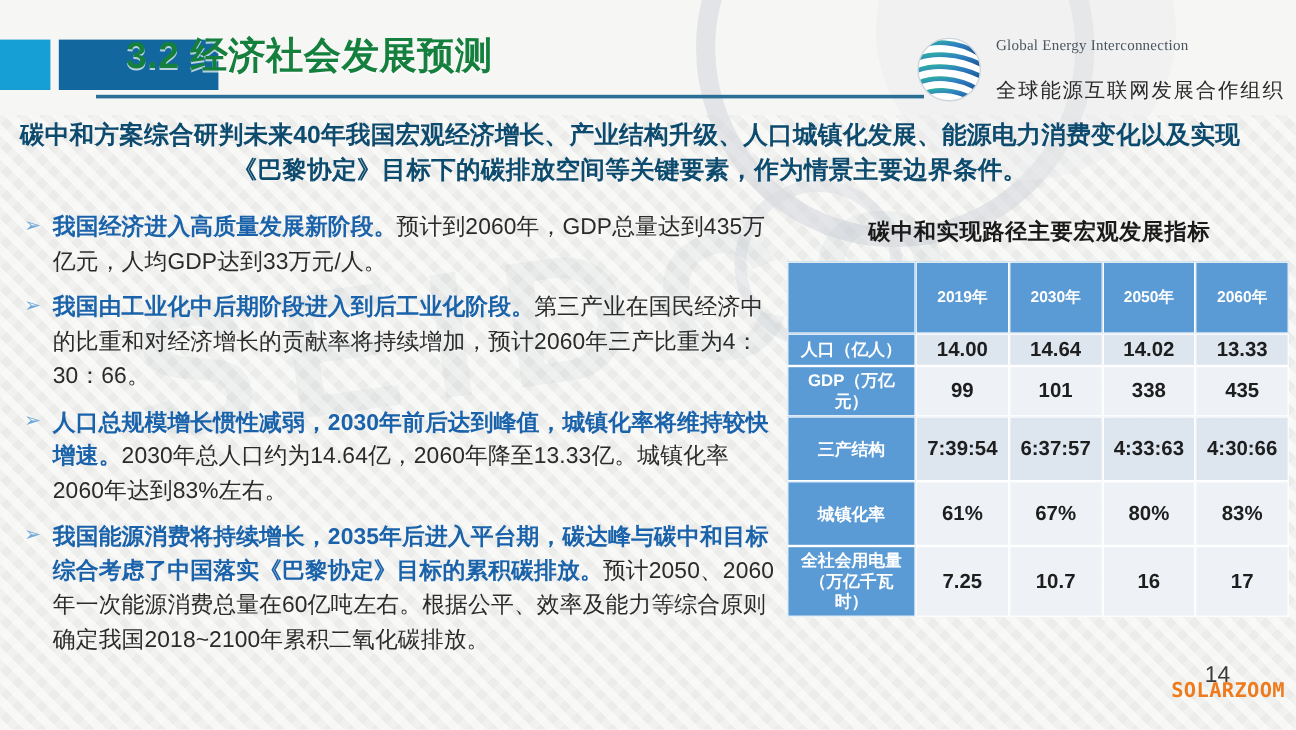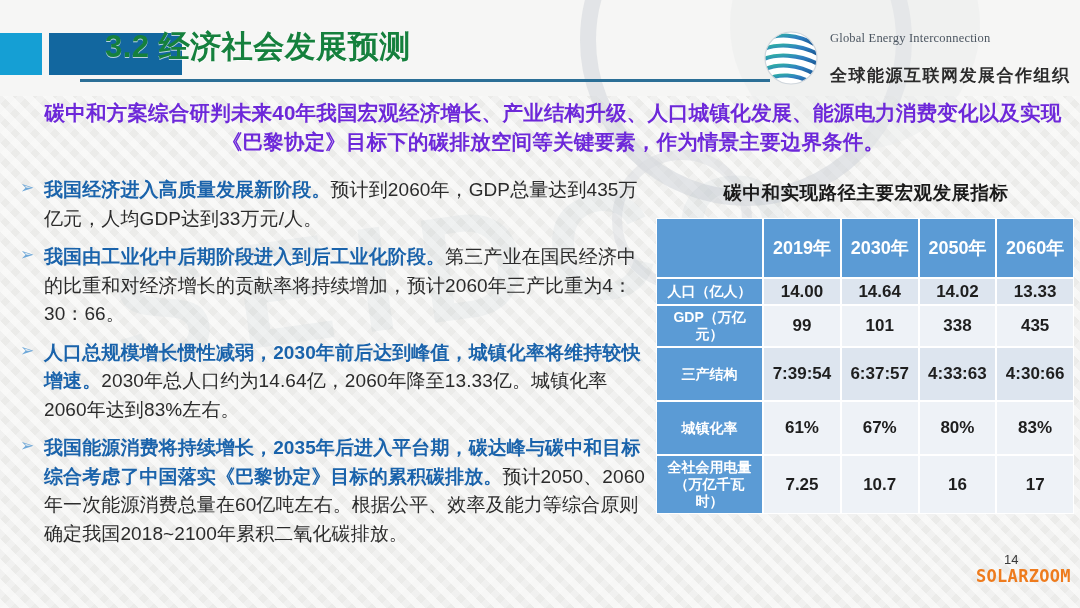--- a/index.html
+++ b/index.html
@@ -53,28 +53,28 @@
   
   .logo{position:absolute;left:762px;top:26px;width:310px;height:64px;}
   .logo-globe{position:absolute;left:0;top:3px;width:58px;height:58px;}
   .logo-en1,.logo-en2{
     position:absolute;left:68px;color:#4b5560;font-family:"Liberation Serif","DejaVu Serif",serif;
     font-size:12.5px;letter-spacing:.2px;white-space:nowrap;
   }
   .logo-en1{top:5px;}
   .logo-en2{top:21px;}
   .logo-cn{
-    position:absolute;left:68px;top:38px;color:#2b2b2b;font-weight:bold;
+    position:absolute;left:68px;top:38px;color:#2b2b2b;font-weight:normal;
     font-size:17px;letter-spacing:1.5px;white-space:nowrap;
   }
 
   
   .lead{
-    position:absolute;left:36px;top:98px;width:1034px;
-    text-align:center;color:#6d28d9;font-weight:bold;font-size:20.5px;line-height:29px;
+    position:absolute;left:8px;top:98px;width:1034px;
+    text-align:center;color:#0c4a6e;font-weight:bold;font-size:20.5px;line-height:29px;
     letter-spacing:.2px;
   }
 
   
   .bullets{position:absolute;left:18px;top:176px;width:630px;}
   .bullet{position:relative;padding-left:26px;margin-bottom:10px;}
   .bullet .arrow{
     position:absolute;left:2px;top:2px;color:#6fa8d8;font-size:17px;line-height:20px;
   }
   .bullet p{
@@ -88,37 +88,37 @@
     font-size:18.5px;font-weight:bold;color:#1a1a1a;letter-spacing:.5px;
   }
   .tbl{
     position:absolute;left:656px;top:218px;width:418px;
     border-collapse:separate;border-spacing:0;
   }
   .tbl td,.tbl th{
     border:1px solid #ffffff;padding:0;text-align:center;vertical-align:middle;
   }
   .tbl .hcell{
-    background:#5b9bd5;color:#ffffff;font-weight:bold;font-size:18px;height:58px;
+    background:#5b9bd5;color:#ffffff;font-weight:bold;font-size:13px;height:58px;
   }
   .tbl .hblank{background:#5b9bd5;}
   .tbl .rowhdr{
     background:#5b9bd5;color:#ffffff;font-weight:bold;font-size:14px;line-height:17px;
     padding:3px 4px;width:106px;
   }
   .tbl .val{font-size:17px;color:#1e1e1e;font-weight:bold;width:78px;}
   .r-a .val{background:#dde5ef;}
   .r-b .val{background:#eef2f7;}
   .h-sm{height:27px;}
   .h-md{height:54px;}
   .h-lg{height:49px;}
 
   
   .pagenum{
-    position:absolute;left:1004px;top:552px;font-size:13px;color:#3a3a3a;
+    position:absolute;left:1004px;top:552px;font-size:19px;color:#3a3a3a;
   }
   .watermark{
     position:absolute;left:976px;top:566px;font-size:17px;font-weight:bold;
     color:#ee7b1d;letter-spacing:.3px;font-family:"DejaVu Sans Mono","Liberation Mono",monospace;
   }
   .ghost{
     position:absolute;left:120px;top:190px;width:560px;height:310px;
     font-size:150px;font-weight:bold;color:rgba(120,140,160,.07);
     letter-spacing:22px;transform:rotate(-8deg);pointer-events:none;user-select:none;
   }

